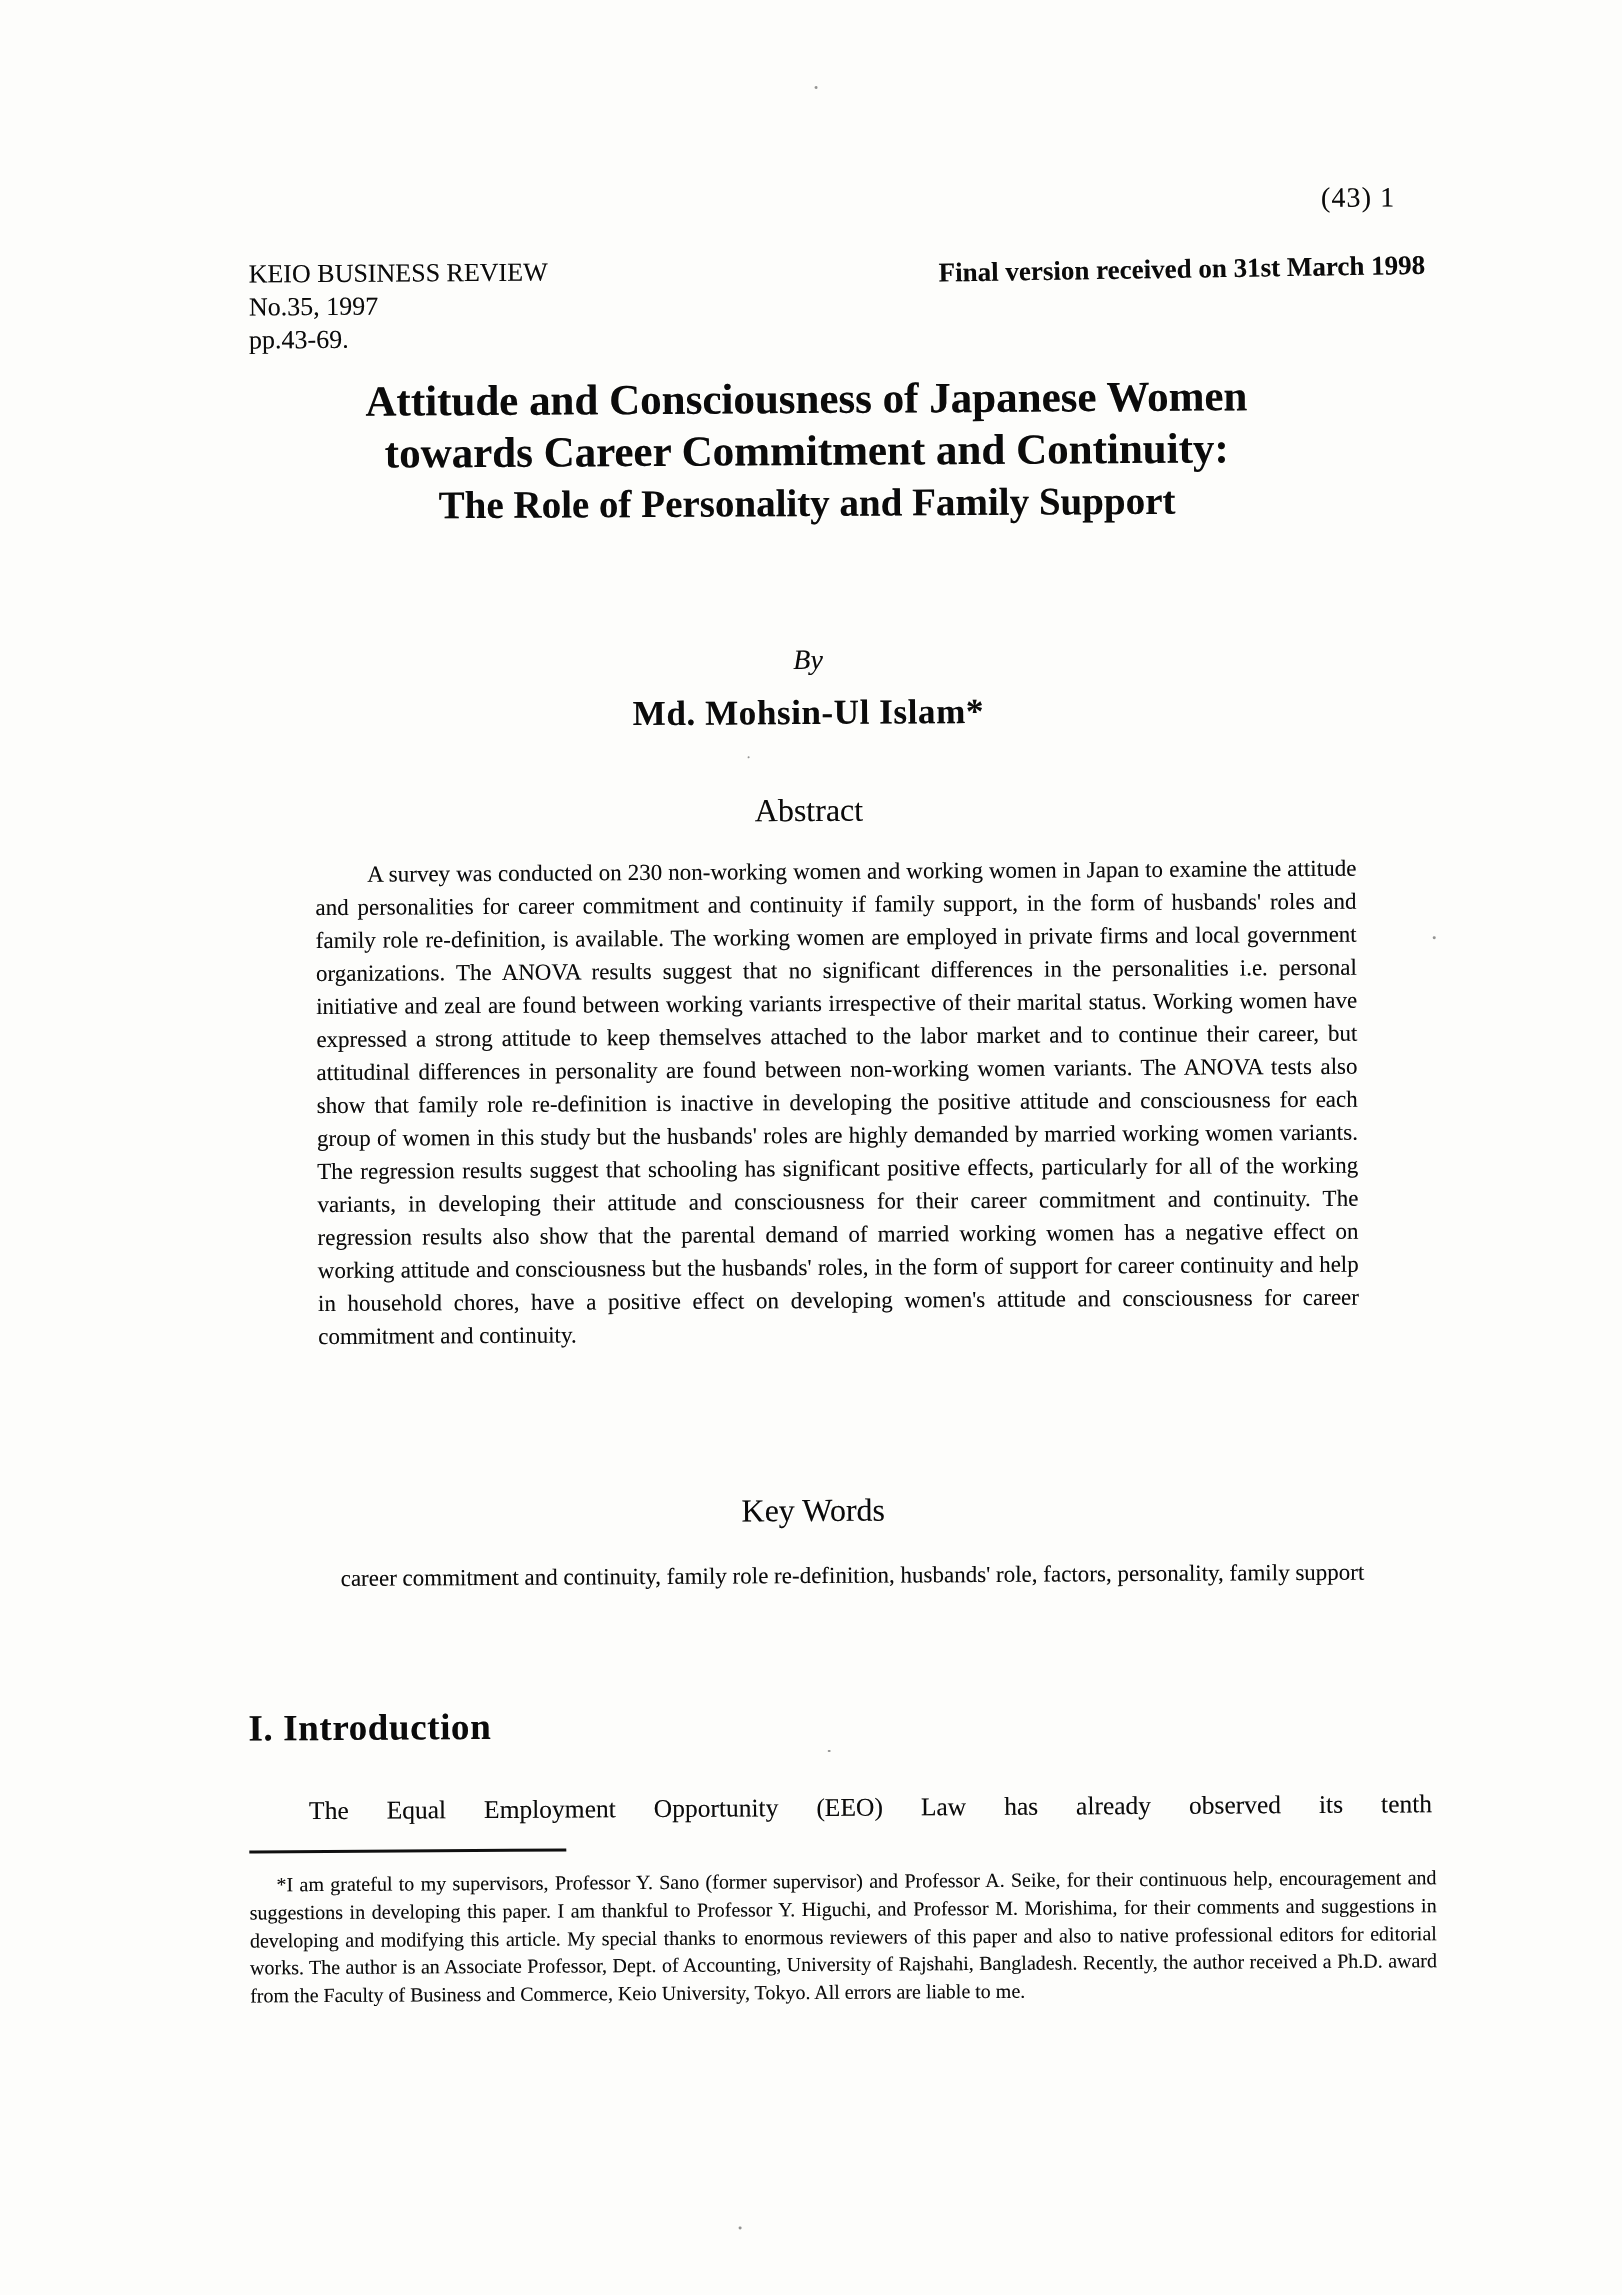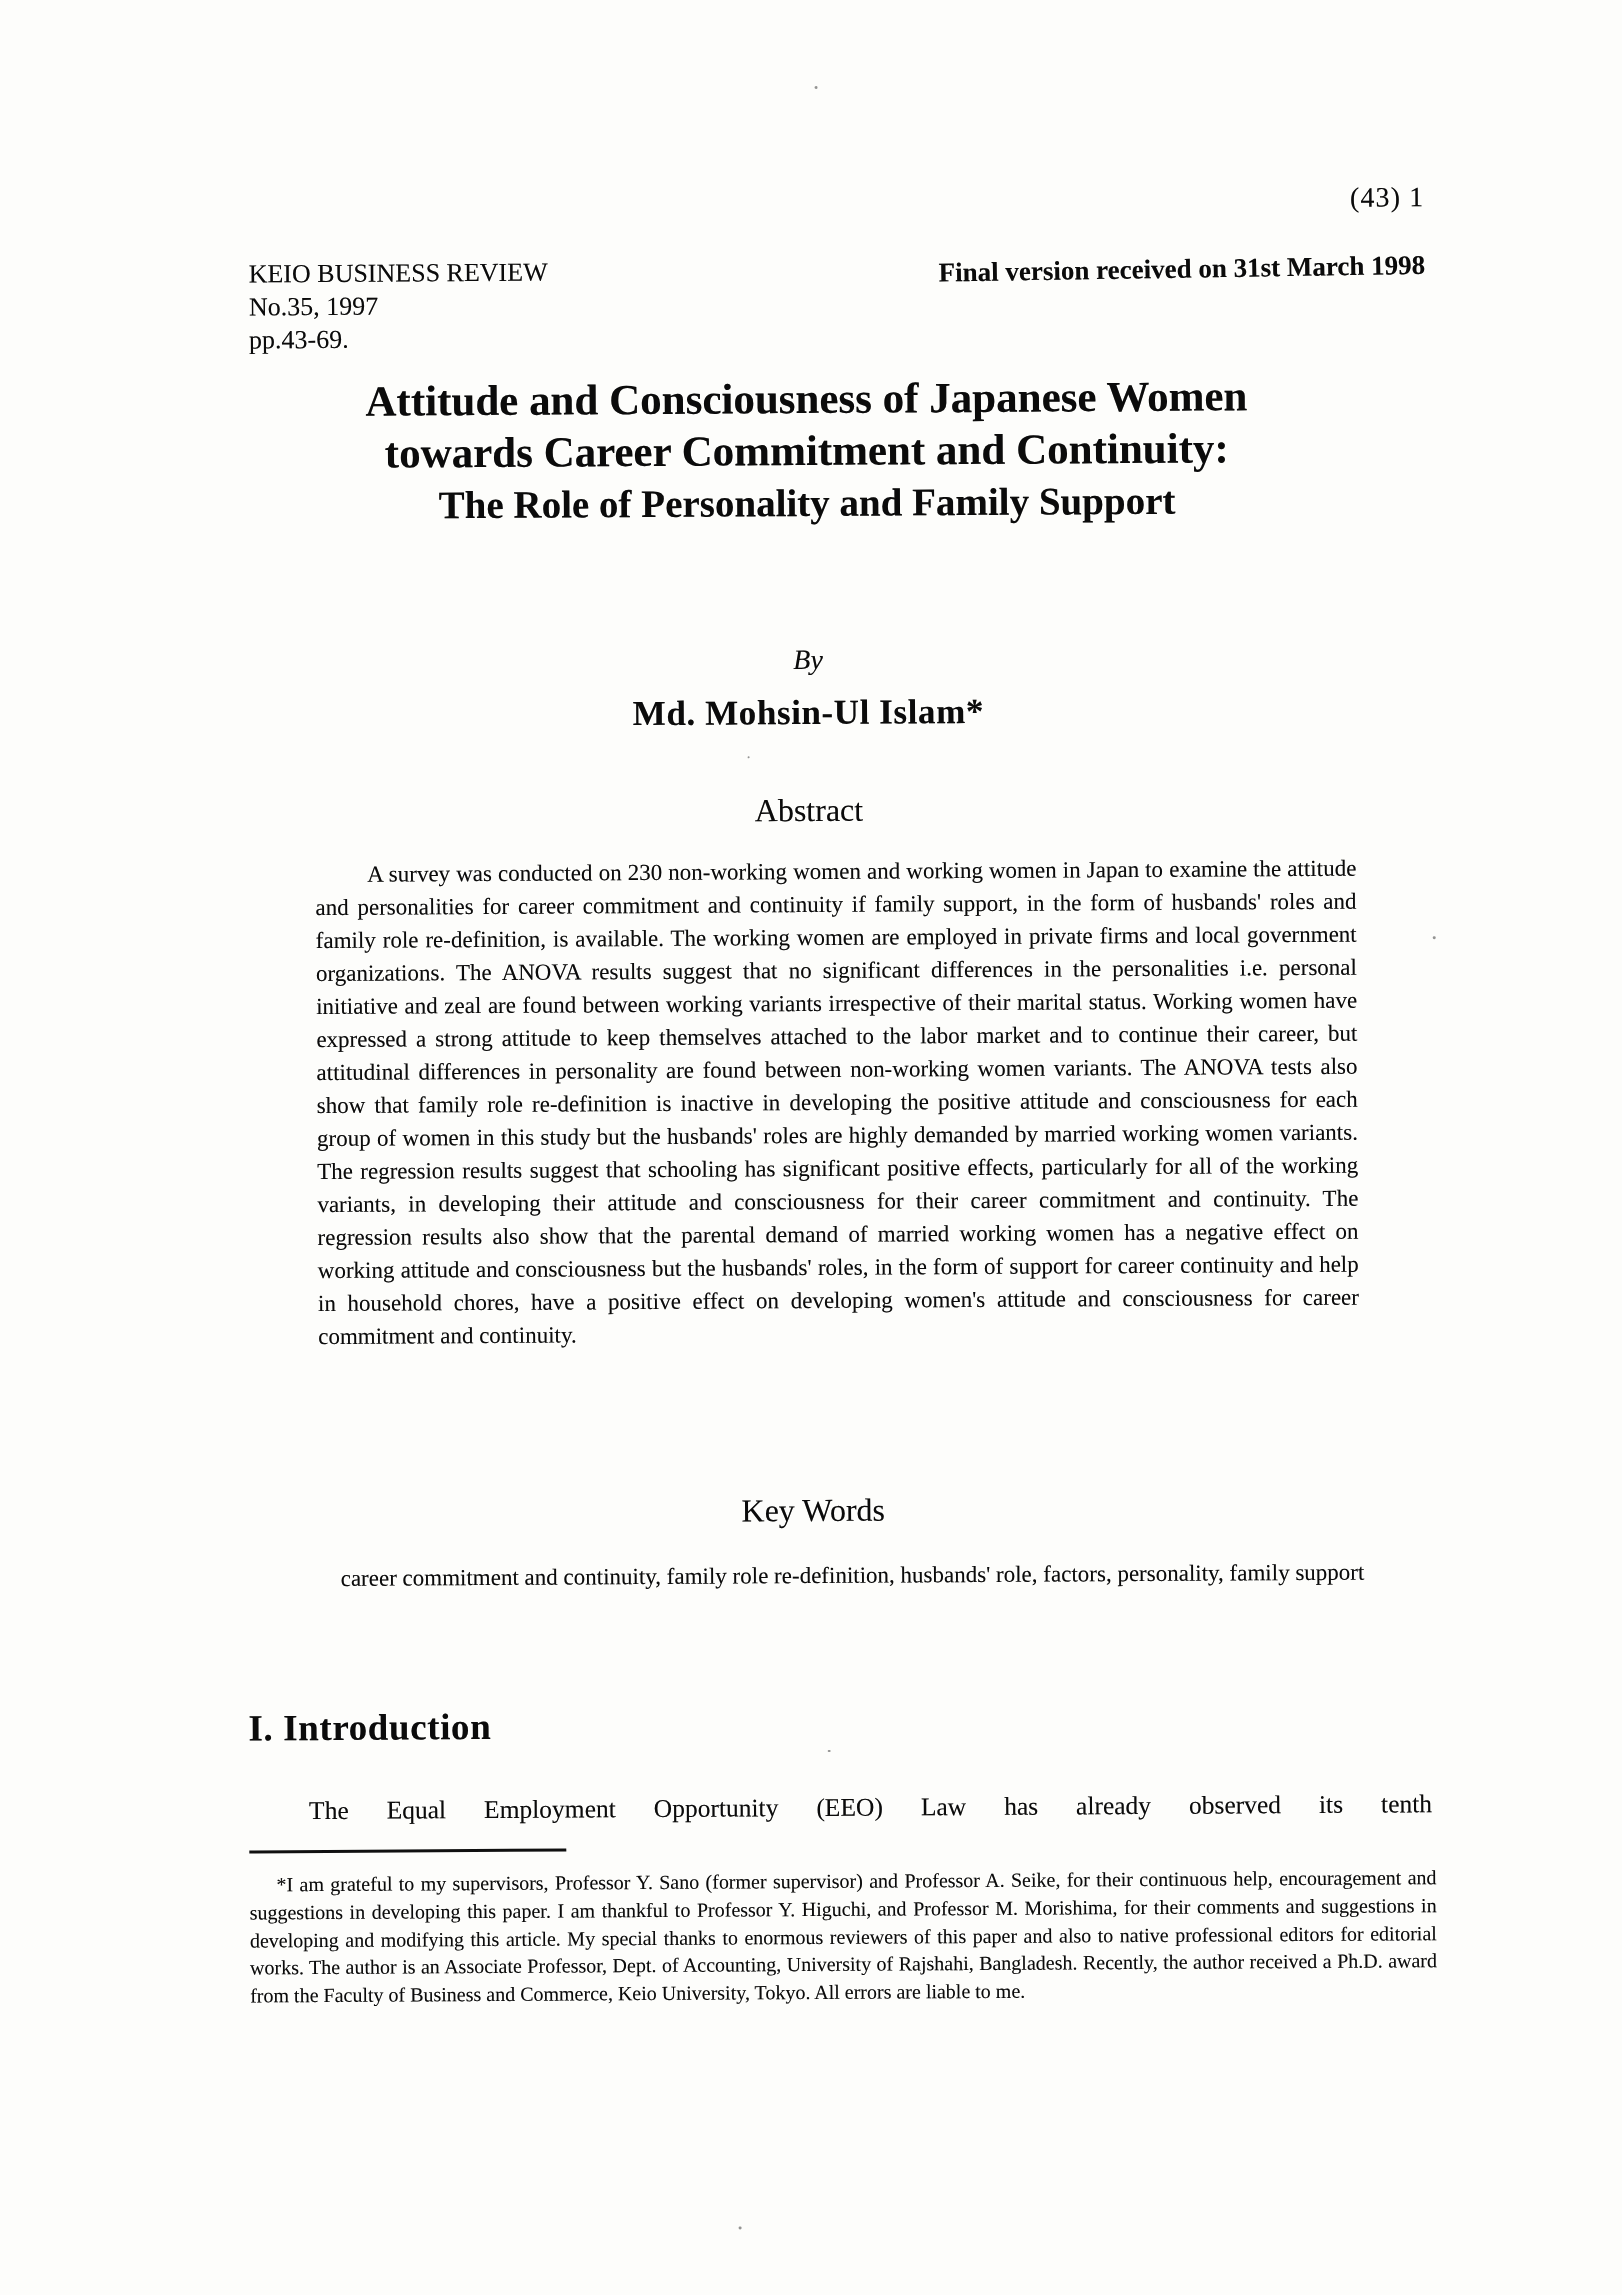--- a/index.html
+++ b/index.html
@@ -18,21 +18,21 @@
   }
   .content {
     position: absolute;
     inset: 0;
     transform: rotate(-0.35deg);
     text-shadow: 0 0 0.6px rgba(0,0,0,0.35);
   }
   .pagenum {
     position: absolute;
     top: 185px;
-    right: 192px;
+    right: 221px;
     font-size: 28px;
     letter-spacing: 1.1px;
   }
   .hdr-left {
     position: absolute;
     top: 254px;
     left: 254px;
     font-size: 26px;
     line-height: 1.27;
     white-space: nowrap;

